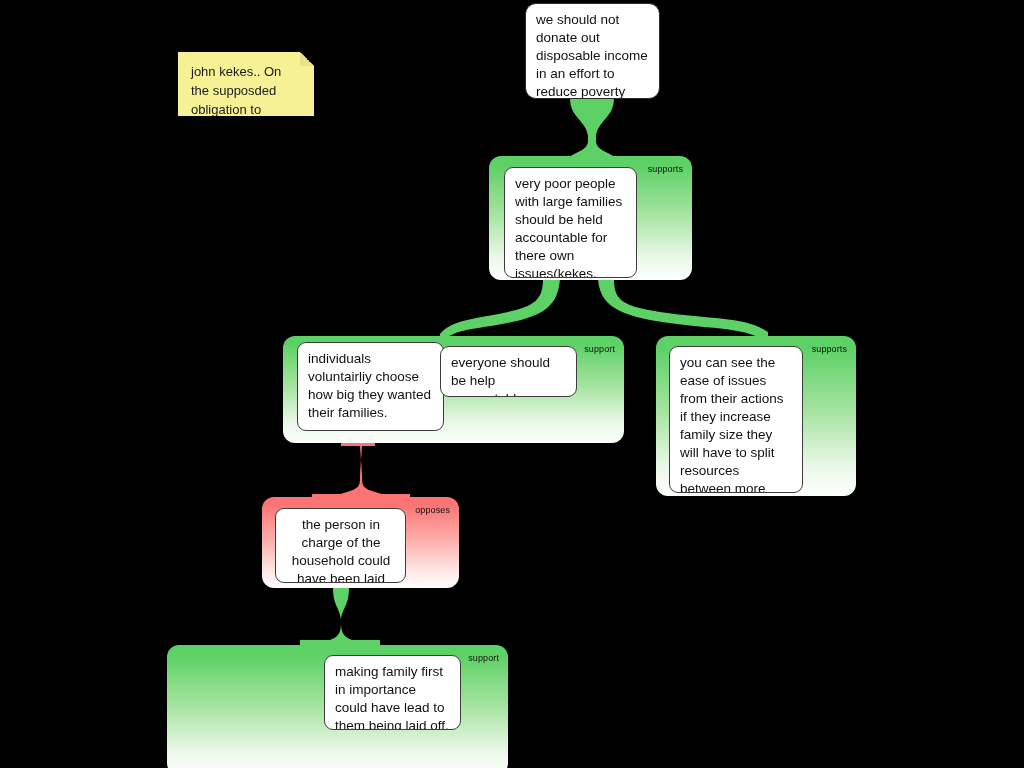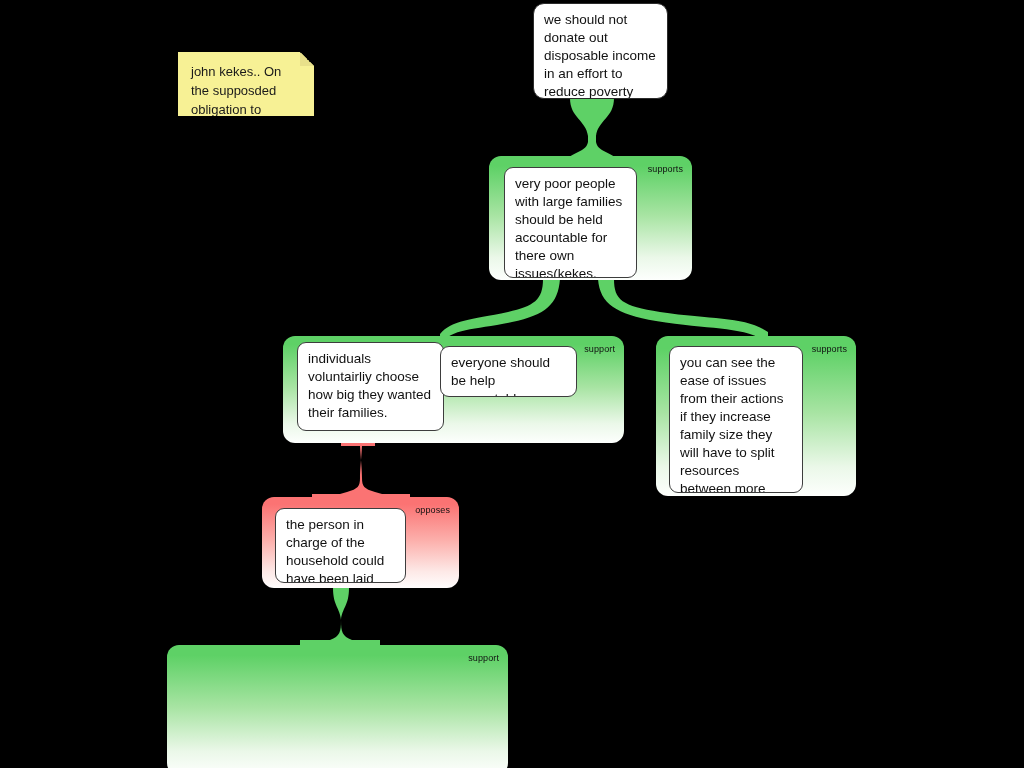--- a/index.html
+++ b/index.html
@@ -53,20 +53,21 @@
     position: absolute;
     box-sizing: border-box;
     border-radius: 12px;
   }
   .node.supports {
     background: linear-gradient(to bottom, #5ed166 0%, #5ed166 8%, #a8e4a3 48%, #ebf8e9 82%, #fdfffd 100%);
     padding-left: 17px;
   }
   .node.opposes {
     background: linear-gradient(to bottom, #fb7373 0%, #fb7373 8%, #fcb0ac 48%, #fde9e7 82%, #fffdfd 100%);
+    text-align: center;
   }
   .node .badge {
     position: absolute;
     top: 8px;
     right: 9px;
     font-size: 9px;
     line-height: 10px;
     color: #111111;
     letter-spacing: 0.1px;
     white-space: nowrap;
@@ -81,21 +82,20 @@
     box-sizing: border-box;
     color: #111111;
     font-size: 13.5px;
     line-height: 18px;
     padding: 7px 9px 7px 10px;
     overflow: hidden;
   }
   .card.root {
     border-color: #2b2b2b;
     border-radius: 11px;
-    margin-left: 8px;
   }
 </style>
 </head>
 <body>
 
 <div id="canvas">
 
   <svg id="connectors" viewBox="0 0 1024 768" width="1024" height="768">
 
     <path fill="#5ed166" d="M 570,98
@@ -190,15 +190,18 @@
 
   <div class="node opposes" style="left:262px; top:497px; width:197px; height:91px;">
     <span class="badge">opposes</span>
     <div class="card" style="left:13px; top:11px; width:131px; height:75px;">
       <span>the person in charge of the household could have been laid off.</span>
     </div>
   </div>
 
   <div class="node supports" style="left:167px; top:645px; width:341px; height:130px;">
     <span class="badge">support</span>
+    <div class="card" style="left:157px; top:10px; width:137px; height:75px;">
+      <span>making family first in importance could have lead to them being laid off.</span>
+    </div>
   </div>
 
 </div>
 
 </body></html>

